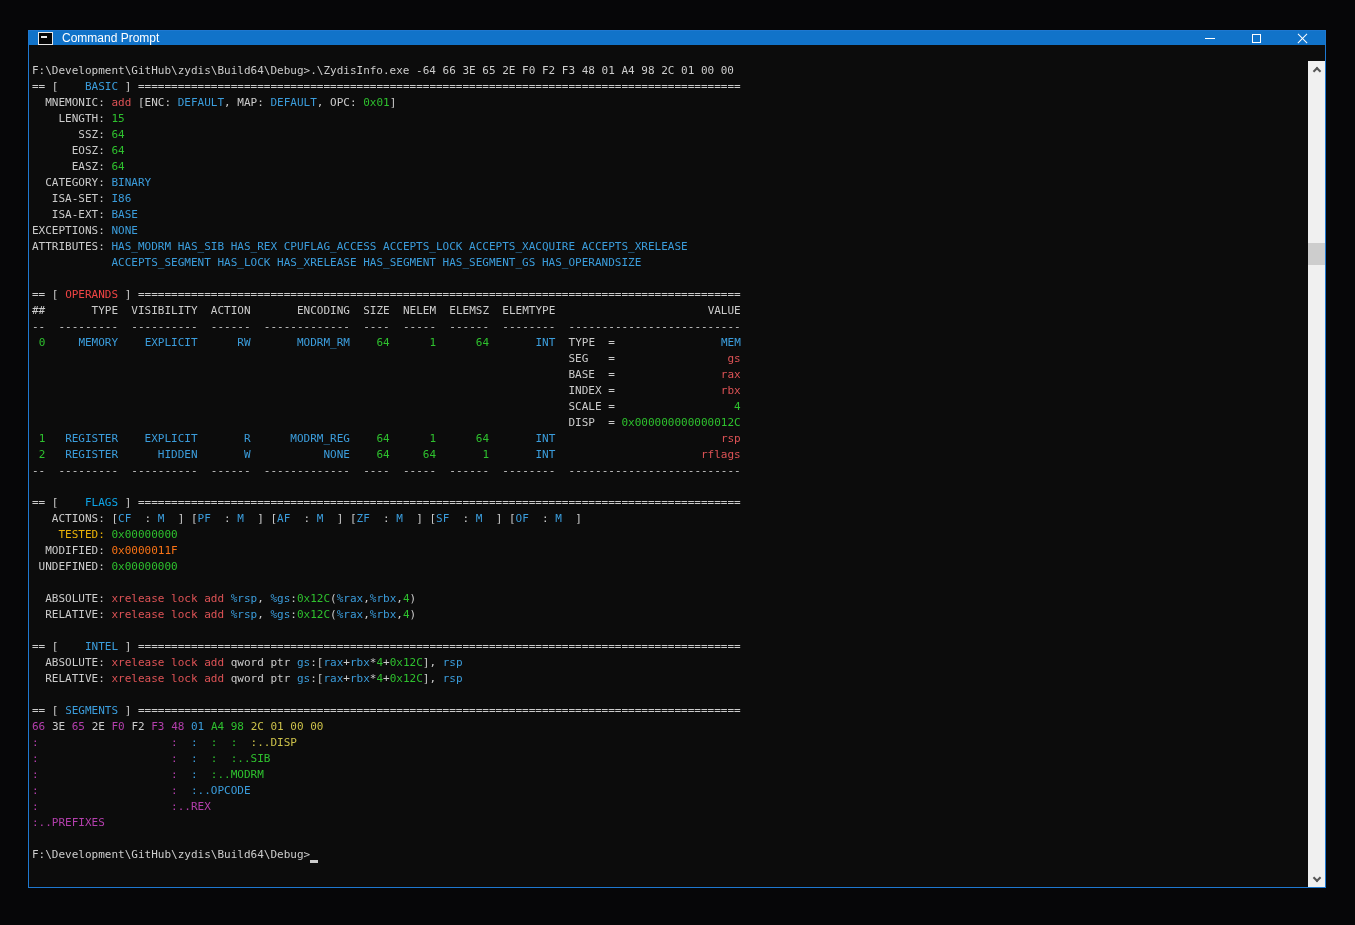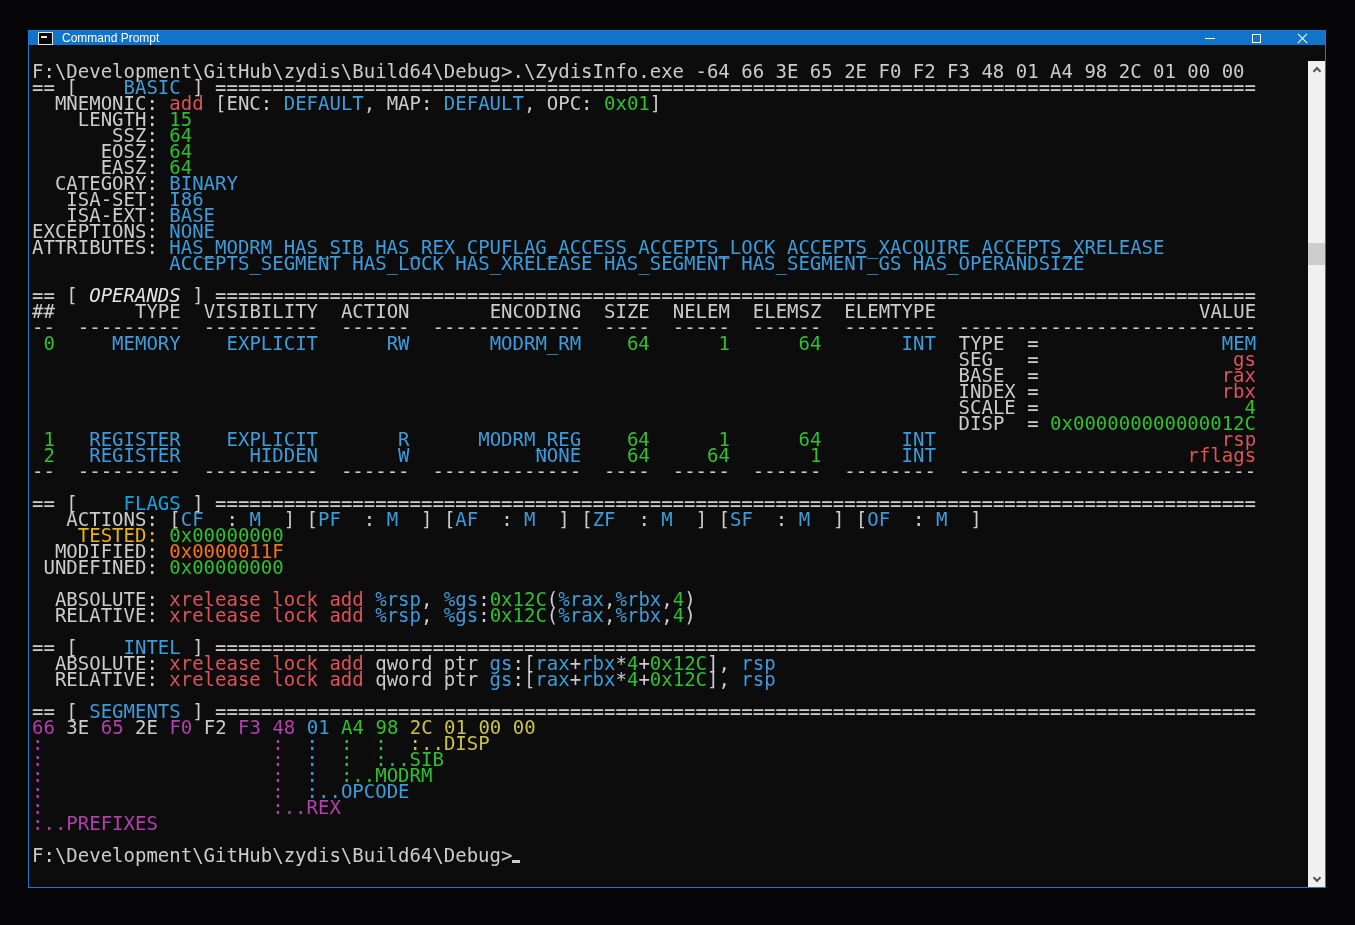--- a/index.html
+++ b/index.html
@@ -30,21 +30,21 @@
   .ctrl{width:46px;height:100%;display:flex;align-items:center;justify-content:center;}
   .glyph-min{width:10px;height:1px;background:#FFFFFF;}
   .glyph-max{width:9px;height:9px;box-sizing:border-box;border:1px solid #FFFFFF;}
   .glyph-close{position:relative;width:13px;height:13px;}
   .glyph-close i{position:absolute;left:0px;top:6px;width:13px;height:1.2px;background:#FFFFFF;display:block;}
   .glyph-close .x1{transform:rotate(45deg);}
   .glyph-close .x2{transform:rotate(-45deg);}
   .console{position:absolute;top:30px;left:0;right:0;bottom:0;background:#0C0C0C;}
   .term{
     position:absolute;top:2px;left:3px;right:18px;bottom:0;overflow:hidden;
-    font-size:19px;line-height:16px;font-variant-ligatures:none;
+    font-size:11px;line-height:16px;font-variant-ligatures:none;
   }
   .term-line{white-space:pre;height:16px;}
   .cursor{
     display:inline-block;width:8px;height:13px;vertical-align:bottom;
     border-bottom:3px solid #CCCCCC;
   }
   .scrollbar{position:absolute;top:0;right:0;bottom:0;width:17px;background:#F0F0F0;}
   .sb-btn{position:absolute;left:0;right:0;height:17px;display:flex;align-items:center;justify-content:center;}
   .sb-up{top:0;}
   .sb-down{bottom:0;}
@@ -87,21 +87,21 @@
         <div class="term-line"><span style="color: rgb(204, 204, 204);">       SSZ: </span><span style="color: rgb(46, 193, 46);">64</span></div>
         <div class="term-line"><span style="color: rgb(204, 204, 204);">      EOSZ: </span><span style="color: rgb(46, 193, 46);">64</span></div>
         <div class="term-line"><span style="color: rgb(204, 204, 204);">      EASZ: </span><span style="color: rgb(46, 193, 46);">64</span></div>
         <div class="term-line"><span style="color: rgb(204, 204, 204);">  CATEGORY: </span><span style="color: rgb(59, 157, 220);">BINARY</span></div>
         <div class="term-line"><span style="color: rgb(204, 204, 204);">   ISA-SET: </span><span style="color: rgb(59, 157, 220);">I86</span></div>
         <div class="term-line"><span style="color: rgb(204, 204, 204);">   ISA-EXT: </span><span style="color: rgb(59, 157, 220);">BASE</span></div>
         <div class="term-line"><span style="color: rgb(204, 204, 204);">EXCEPTIONS: </span><span style="color: rgb(59, 157, 220);">NONE</span></div>
         <div class="term-line"><span style="color: rgb(204, 204, 204);">ATTRIBUTES: </span><span style="color: rgb(59, 157, 220);">HAS_MODRM HAS_SIB HAS_REX CPUFLAG_ACCESS ACCEPTS_LOCK ACCEPTS_XACQUIRE ACCEPTS_XRELEASE</span></div>
         <div class="term-line"><span>            </span><span style="color: rgb(59, 157, 220);">ACCEPTS_SEGMENT HAS_LOCK HAS_XRELEASE HAS_SEGMENT HAS_SEGMENT_GS HAS_OPERANDSIZE</span></div>
         <div class="term-line"></div>
-        <div class="term-line"><span style="color: rgb(204, 204, 204);">== [ </span><span style="color: #e5e5e5; font-style: italic;">OPERANDS</span><span style="color: rgb(204, 204, 204);"> ] </span><span style="color: rgb(204, 204, 204);">===========================================================================================</span></div>
+        <div class="term-line"><span style="color: rgb(204, 204, 204);">== [ </span><span style="color: #ef4444;">OPERANDS</span><span style="color: rgb(204, 204, 204);"> ] </span><span style="color: rgb(204, 204, 204);">===========================================================================================</span></div>
         <div class="term-line"><span style="color: rgb(204, 204, 204);">##</span><span>       </span><span style="color: rgb(204, 204, 204);">TYPE</span><span>  </span><span style="color: rgb(204, 204, 204);">VISIBILITY</span><span>  </span><span style="color: rgb(204, 204, 204);">ACTION</span><span>       </span><span style="color: rgb(204, 204, 204);">ENCODING</span><span>  </span><span style="color: rgb(204, 204, 204);">SIZE</span><span>  </span><span style="color: rgb(204, 204, 204);">NELEM</span><span>  </span><span style="color: rgb(204, 204, 204);">ELEMSZ</span><span>  </span><span style="color: rgb(204, 204, 204);">ELEMTYPE</span><span>                       </span><span style="color: rgb(204, 204, 204);">VALUE</span></div>
         <div class="term-line"><span style="color: rgb(204, 204, 204);">--</span><span>  </span><span style="color: rgb(204, 204, 204);">---------</span><span>  </span><span style="color: rgb(204, 204, 204);">----------</span><span>  </span><span style="color: rgb(204, 204, 204);">------</span><span>  </span><span style="color: rgb(204, 204, 204);">-------------</span><span>  </span><span style="color: rgb(204, 204, 204);">----</span><span>  </span><span style="color: rgb(204, 204, 204);">-----</span><span>  </span><span style="color: rgb(204, 204, 204);">------</span><span>  </span><span style="color: rgb(204, 204, 204);">--------</span><span>  </span><span style="color: rgb(204, 204, 204);">--------------------------</span></div>
         <div class="term-line"><span> </span><span style="color: rgb(46, 193, 46);">0</span><span>     </span><span style="color: rgb(59, 157, 220);">MEMORY</span><span>    </span><span style="color: rgb(59, 157, 220);">EXPLICIT</span><span>      </span><span style="color: rgb(59, 157, 220);">RW</span><span>       </span><span style="color: rgb(59, 157, 220);">MODRM_RM</span><span>    </span><span style="color: rgb(46, 193, 46);">64</span><span>      </span><span style="color: rgb(46, 193, 46);">1</span><span>      </span><span style="color: rgb(46, 193, 46);">64</span><span>       </span><span style="color: rgb(59, 157, 220);">INT</span><span>  </span><span style="color: rgb(204, 204, 204);">TYPE  =</span><span>                </span><span style="color: rgb(59, 157, 220);">MEM</span></div>
         <div class="term-line"><span>                                                                                 </span><span style="color: rgb(204, 204, 204);">SEG   =</span><span>                 </span><span style="color: rgb(222, 83, 86);">gs</span></div>
         <div class="term-line"><span>                                                                                 </span><span style="color: rgb(204, 204, 204);">BASE  =</span><span>                </span><span style="color: rgb(222, 83, 86);">rax</span></div>
         <div class="term-line"><span>                                                                                 </span><span style="color: rgb(204, 204, 204);">INDEX =</span><span>                </span><span style="color: rgb(222, 83, 86);">rbx</span></div>
         <div class="term-line"><span>                                                                                 </span><span style="color: rgb(204, 204, 204);">SCALE =</span><span>                  </span><span style="color: rgb(46, 193, 46);">4</span></div>
         <div class="term-line"><span>                                                                                 </span><span style="color: rgb(204, 204, 204);">DISP  =</span><span> </span><span style="color: rgb(46, 193, 46);">0x000000000000012C</span></div>
         <div class="term-line"><span> </span><span style="color: rgb(46, 193, 46);">1</span><span>   </span><span style="color: rgb(59, 157, 220);">REGISTER</span><span>    </span><span style="color: rgb(59, 157, 220);">EXPLICIT</span><span>       </span><span style="color: rgb(59, 157, 220);">R</span><span>      </span><span style="color: rgb(59, 157, 220);">MODRM_REG</span><span>    </span><span style="color: rgb(46, 193, 46);">64</span><span>      </span><span style="color: rgb(46, 193, 46);">1</span><span>      </span><span style="color: rgb(46, 193, 46);">64</span><span>       </span><span style="color: rgb(59, 157, 220);">INT</span><span>                         </span><span style="color: rgb(222, 83, 86);">rsp</span></div>
         <div class="term-line"><span> </span><span style="color: rgb(46, 193, 46);">2</span><span>   </span><span style="color: rgb(59, 157, 220);">REGISTER</span><span>      </span><span style="color: rgb(59, 157, 220);">HIDDEN</span><span>       </span><span style="color: rgb(59, 157, 220);">W</span><span>           </span><span style="color: rgb(59, 157, 220);">NONE</span><span>    </span><span style="color: rgb(46, 193, 46);">64</span><span>     </span><span style="color: rgb(46, 193, 46);">64</span><span>       </span><span style="color: rgb(46, 193, 46);">1</span><span>       </span><span style="color: rgb(59, 157, 220);">INT</span><span>                      </span><span style="color: rgb(222, 83, 86);">rflags</span></div>

